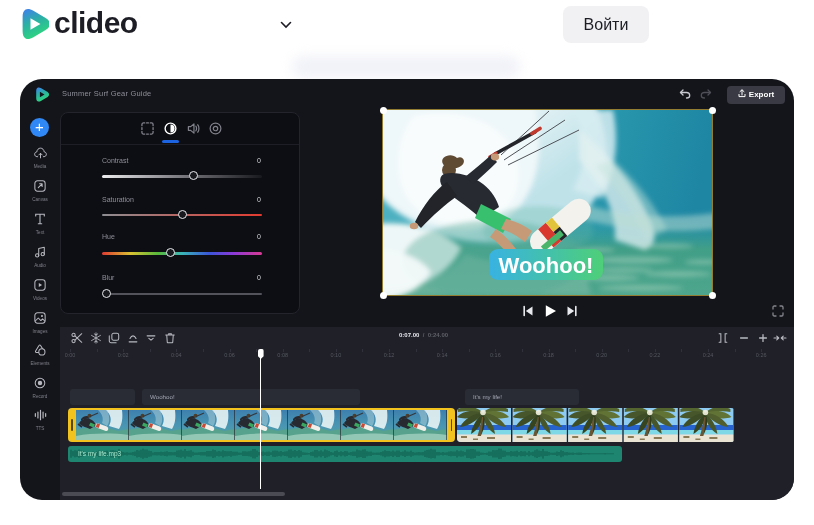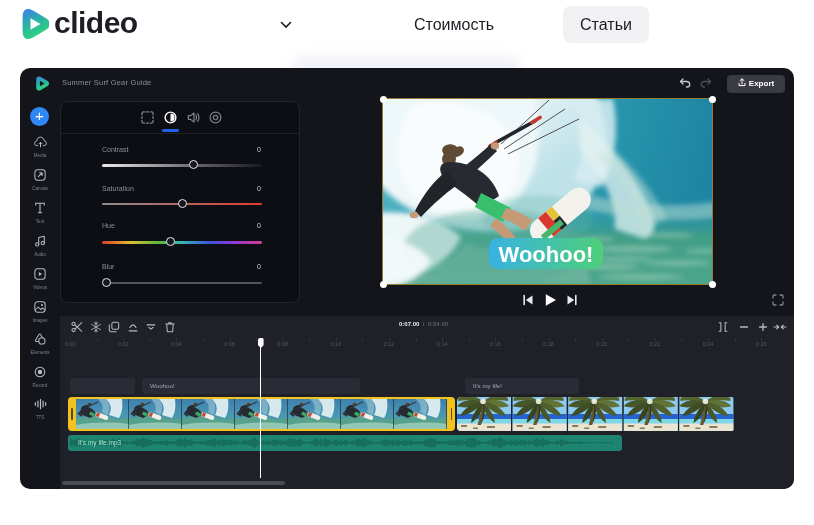--- a/index.html
+++ b/index.html
@@ -1,21 +1,21 @@
 <!DOCTYPE html>
 <html><head><meta charset="utf-8"><style>
 *{margin:0;padding:0;box-sizing:border-box}
 html,body{width:814px;height:525px;background:#fff;font-family:"Liberation Sans",sans-serif;overflow:hidden}
 #root{position:absolute;top:0;left:0;width:814px;height:444px}
 .abs{position:absolute}
 .nav{position:absolute;top:0;left:0;width:814px;height:57px;background:#fff}
 .navitem{position:absolute;top:0;height:50px;line-height:50px;font-size:16px;color:#1c1c24}
 .btn-login{position:absolute;left:563px;top:6px;width:86px;height:37px;background:#f1f1f3;border-radius:8px;font-size:16px;color:#1c1c24;text-align:center;line-height:37px}
 .btn-reg{position:absolute;left:659px;top:6px;width:136px;height:37px;background:#317bf6;border-radius:8px;font-size:16px;font-weight:700;color:#fff;text-align:center;line-height:37px}
-#editor{position:absolute;left:20px;top:68px;width:774px;height:421px;background:#14151b;border-radius:10px;overflow:hidden}
+#editor{position:absolute;left:20px;top:79px;width:774px;height:421px;background:#14151b;border-radius:22px;overflow:hidden}
 #editor .e{position:absolute}
 .glow{position:absolute;left:292px;top:56px;width:228px;height:22px;background:#f1f2f8;border-radius:11px;filter:blur(6px)}
 .title{position:absolute;left:42px;top:10px;font-size:7.5px;color:#8d8e97;letter-spacing:.2px}
 .export{position:absolute;left:707px;top:7px;width:58px;height:18px;background:#393a43;border-radius:4px;color:#fff;font-size:8px;font-weight:700;text-align:center;line-height:18px}
 .plus{position:absolute;left:10px;top:39px;width:19px;height:19px;border-radius:50%;background:#2f88f6;color:#fff;font-size:15px;line-height:18px;text-align:center}
 .sitem{position:absolute;left:0px;width:40px;text-align:center;color:#b9bac1}
 .sitem .lb{font-size:4.6px;color:#7f8089;margin-top:1px}
 .panel{position:absolute;left:40px;top:33px;width:240px;height:202px;background:#0d0e13;border:1px solid #24252c;border-radius:8px}
 .tabline{position:absolute;left:101px;top:27px;width:17px;height:2.5px;background:#1b63e0;border-radius:2px}
 .tabdiv{position:absolute;left:0;top:31px;width:238px;height:1px;background:#1e1f26}
@@ -38,22 +38,21 @@
             <stop offset="0.5" stop-color="#2bb1a3"></stop>
             <stop offset="1" stop-color="#2ed67e"></stop>
           </linearGradient>
         </defs>
     <path d="M4.6 1.6 C2.5 2.8 1.6 5.2 1.6 9 L1.6 23 C1.6 26.8 2.5 29.2 4.6 30.4 C6.7 31.6 9.2 31 12.4 29.2 L24.2 22.2 C27.3 20.4 29 18.4 29 16 C29 13.6 27.3 11.6 24.2 9.8 L12.4 2.8 C9.2 1 6.7 .4 4.6 1.6 Z M9.5 10.2 L19.4 16 L9.5 21.8 Z" fill="url(#lg1)" fill-rule="evenodd"></path>
   </svg>
   <div class="abs" style="left:54px;top:6px;font-size:30px;font-weight:700;color:#1d1d25;letter-spacing:-0.5px">clideo</div>
   <svg class="abs" style="left:280px;top:21px" width="12" height="8" viewBox="0 0 12 8">
         <path d="M1.5 1.5 L6 6 L10.5 1.5" stroke="#1c1c24" stroke-width="1.6" fill="none" stroke-linecap="round"></path>
       </svg>
-  <div class="navitem" style="left:414px">Стоимость</div>
-  <div class="btn-login">Статьи</div>
+  <div class="btn-login">Войти</div>
 </div>
 <div class="glow"></div>
 <div id="editor">
   <svg class="e" style="left:15px;top:8px" width="14" height="15" viewBox="0 0 28 32">
     <path d="M4.6 1.6 C2.5 2.8 1.6 5.2 1.6 9 L1.6 23 C1.6 26.8 2.5 29.2 4.6 30.4 C6.7 31.6 9.2 31 12.4 29.2 L24.2 22.2 C27.3 20.4 29 18.4 29 16 C29 13.6 27.3 11.6 24.2 9.8 L12.4 2.8 C9.2 1 6.7 .4 4.6 1.6 Z M9.5 10.2 L19.4 16 L9.5 21.8 Z" fill="url(#lg1)" fill-rule="evenodd"></path>
   </svg>
   <div class="title">Summer Surf Gear Guide</div>
   <svg class="e" style="left:659px;top:10px" width="12" height="10" viewBox="0 0 12 10">
         <path d="M4 1 L1.5 3.5 L4 6" stroke="#c9cad1" stroke-width="1.3" fill="none" stroke-linecap="round" stroke-linejoin="round"></path>
         <path d="M1.5 3.5 H7.5 C9.7 3.5 10.7 4.7 10.7 6.4 C10.7 8.1 9.7 9 7.5 9" stroke="#c9cad1" stroke-width="1.3" fill="none" stroke-linecap="round"></path>

